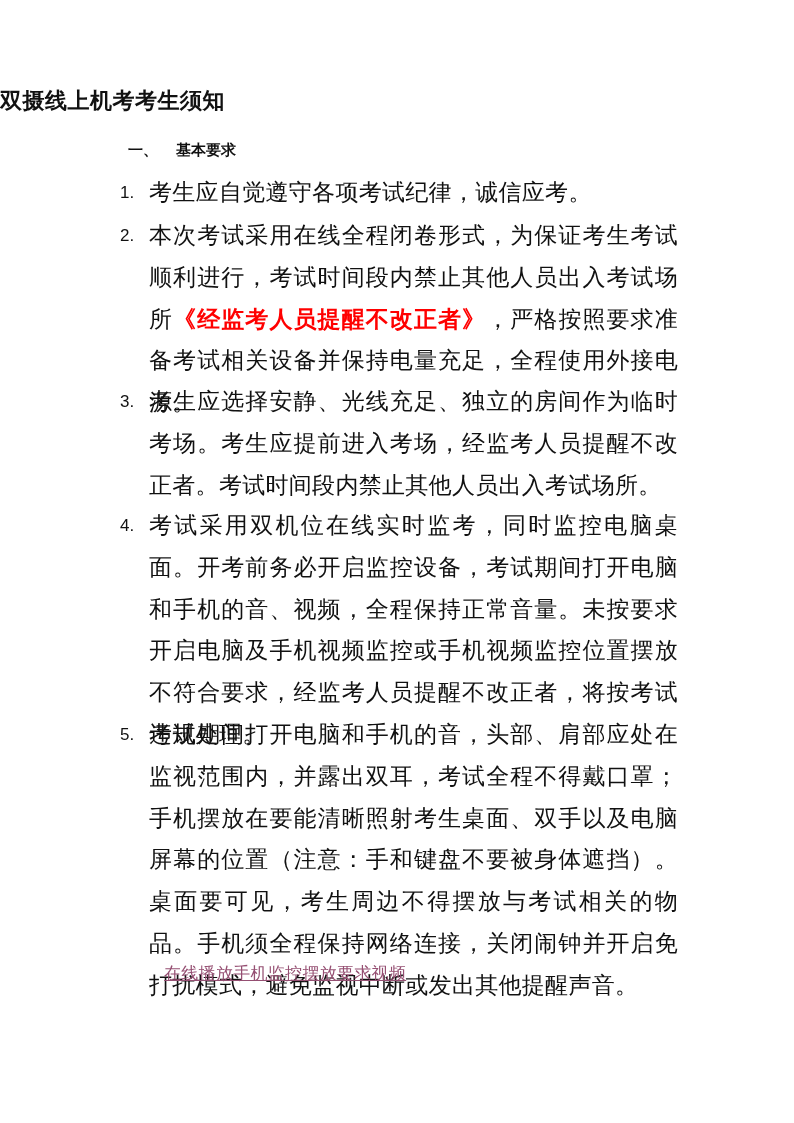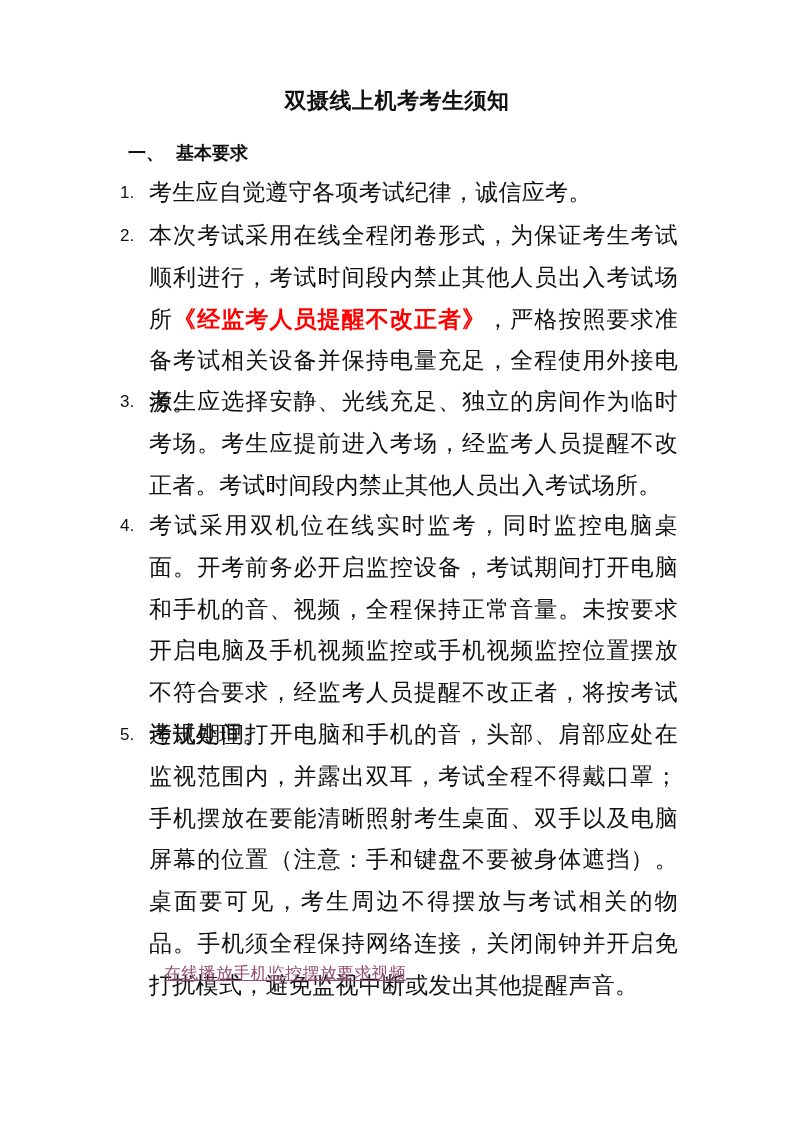--- a/index.html
+++ b/index.html
@@ -3,26 +3,26 @@
   <meta charset="utf-8">
   <style>
     html, body { margin: 0; padding: 0; background: #ffffff; }
     body {
       width: 794px; height: 1123px; position: relative; overflow: hidden;
       font-family: "DejaVu Serif", "Liberation Serif", serif;
       color: #111111;
     }
     .page-title {
       position: absolute; left: 0; top: 86px; width: 794px;
-      text-align: center; font-family: "DejaVu Sans", sans-serif;
+      text-align: left; font-family: "DejaVu Sans", sans-serif;
       font-weight: bold; font-size: 22px; letter-spacing: 0.5px; color: #111;
     }
     .section-heading {
       position: absolute; left: 128px; top: 141px;
-      font-family: "DejaVu Sans", sans-serif; font-weight: bold; font-size: 18px; color: #111;
+      font-family: "DejaVu Sans", sans-serif; font-weight: bold; font-size: 15px; color: #111;
     }
     .section-heading .num { display: inline-block; width: 48px; }
     .list { position: absolute; left: 0; top: 0; width: 794px; }
     .item { position: absolute; left: 120px; width: 558px; }
     .item .num {
       position: absolute; left: 0; top: 0;
       font-family: "Liberation Sans", sans-serif; font-size: 17px; line-height: 42px;
     }
     .item .text {
       margin-left: 29px; font-size: 23px; line-height: 41.8px;

